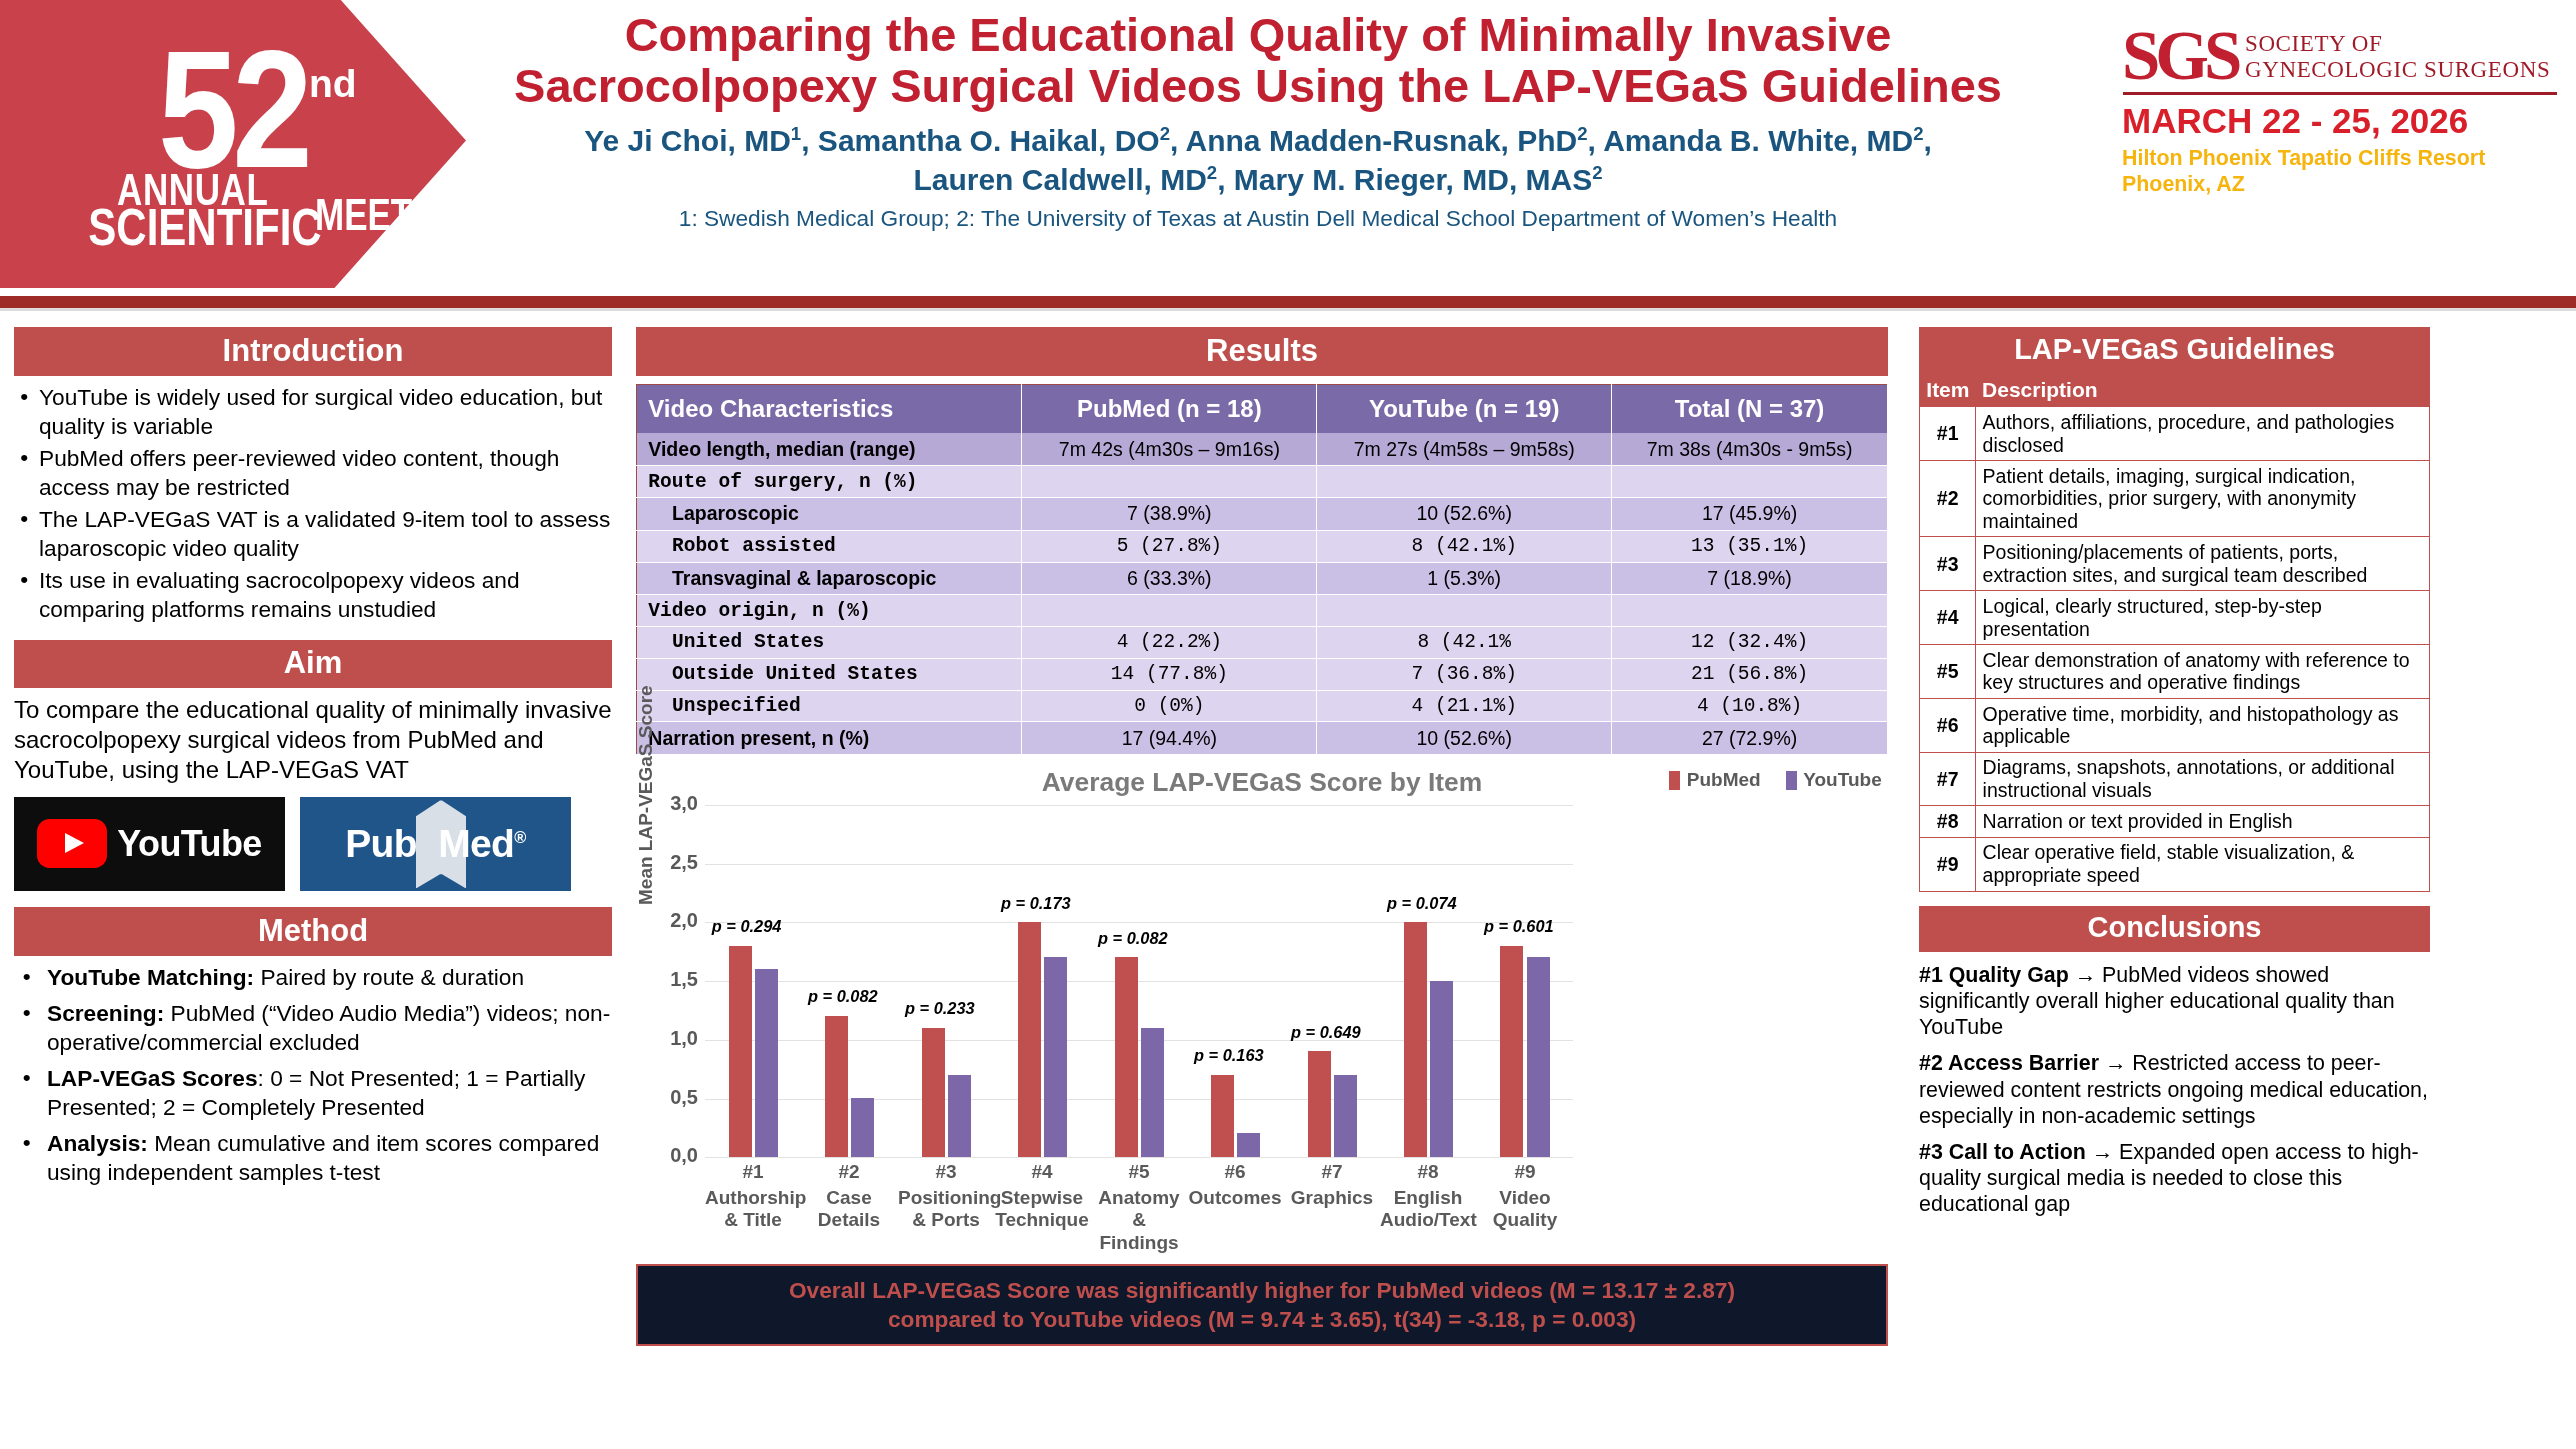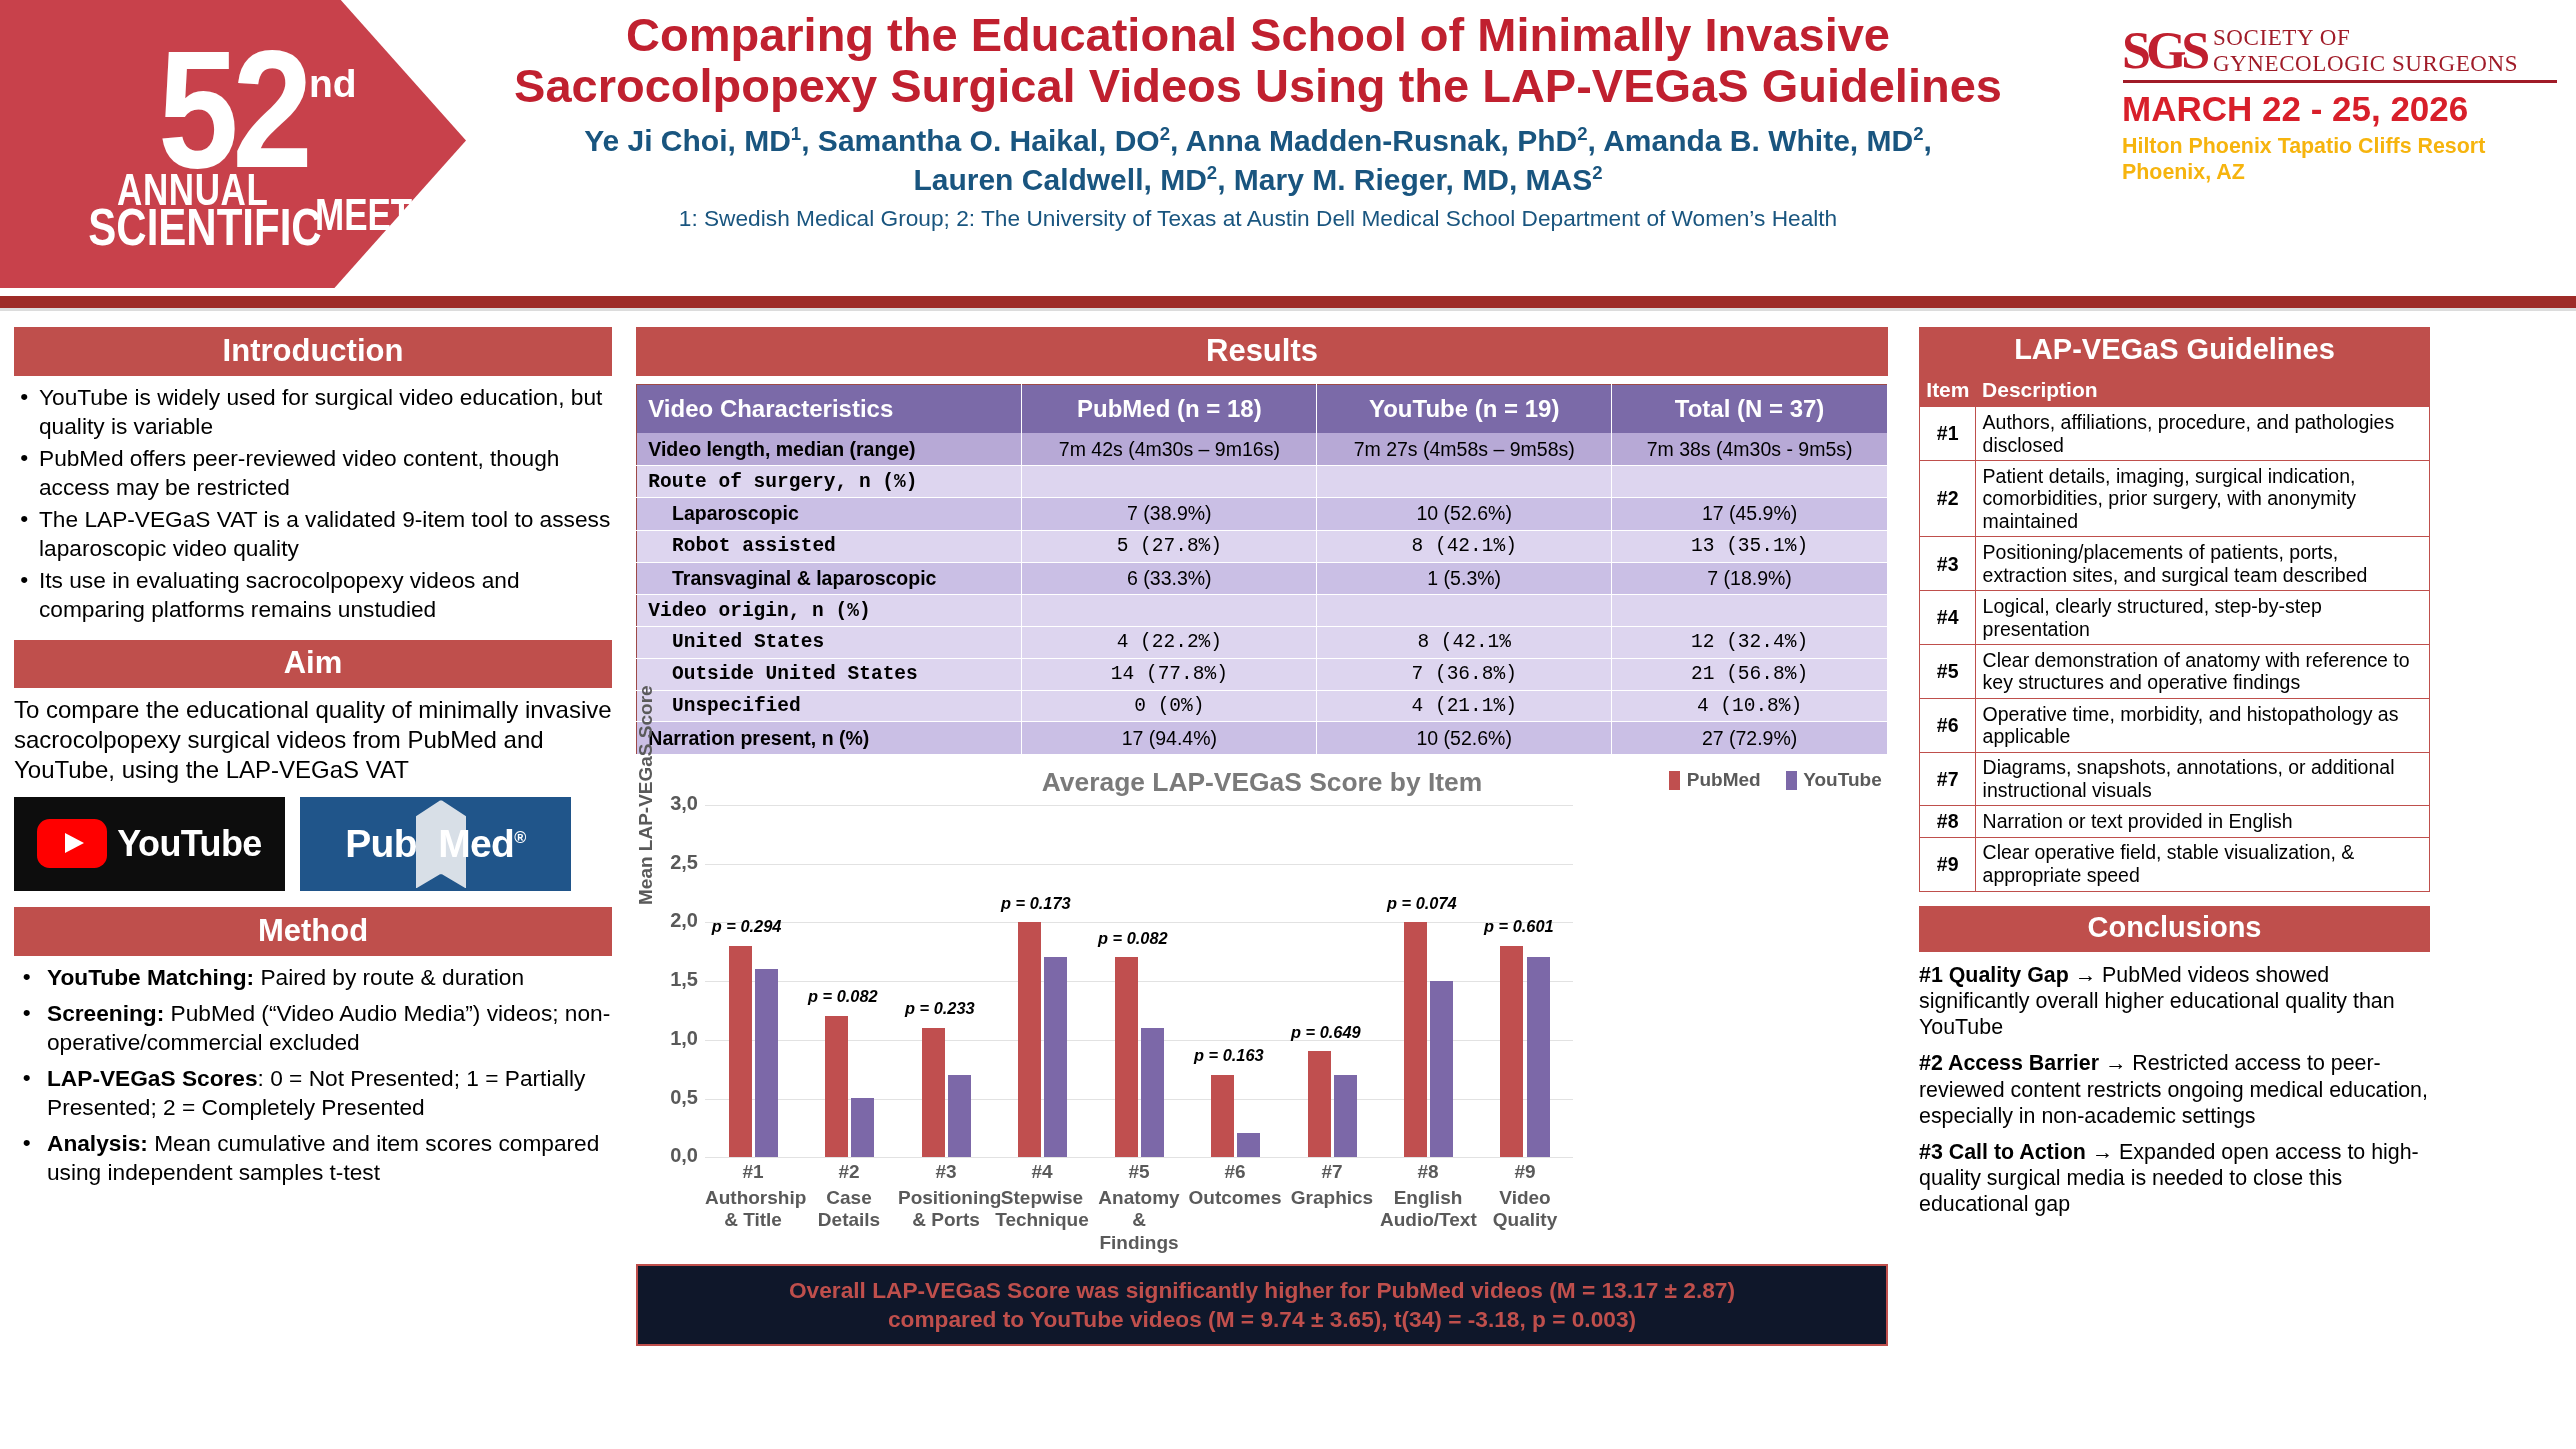--- a/index.html
+++ b/index.html
@@ -34,21 +34,21 @@
     transform: scaleY(1.25); }
 
   .title-block { position:absolute; left:440px; top:8.8px; width:1636px; text-align:center; }
   .poster-title { color:#c0202f; font-size:47px; font-weight:700; line-height:1.10; }
   .authors { color:#19557f; font-size:30px; font-weight:700; line-height:1.30; margin-top:8.8px; }
   .affil { color:#19557f; font-size:22.7px; font-weight:400; margin-top:6.3px; }
   sup { font-size:0.62em; vertical-align:super; }
 
   .sgs-block { position:absolute; right:14px; top:25px; width:440px; text-align:left; }
   .sgs-row { display:flex; align-items:center; gap:7.6px; }
-  .sgs-mark { color:#c0202f; font-family:"Liberation Serif", serif; font-weight:700; font-size:52px; line-height:0.92; letter-spacing:-5px; }
+  .sgs-mark { color:#c0202f; font-family:"Liberation Serif", serif; font-weight:700; font-size:69px; line-height:0.92; letter-spacing:-5px; }
   .sgs-name { color:#a01b28; font-family:"Liberation Serif", serif; font-size:23px; line-height:1.12; letter-spacing:0.6px; }
   .sgs-rule { height:2.5px; background:#a01b28; width:434px; margin:3.8px 0 6.3px 1.3px; }
   .sgs-date { color:#d81f2a; font-size:35px; font-weight:700; letter-spacing:0px; }
   .sgs-venue { color:#f6b40e; font-size:21.4px; font-weight:700; line-height:1.22; margin-top:3.8px; }
 
   .header-rule { position:absolute; left:0; top:296px; width:2576px; height:12.6px; background:#9e2b27; }
   .header-rule2 { position:absolute; left:0; top:308px; width:2576px; height:3.1px; background:#dcdcdc; }
 
   
   .col { position:absolute; top:327px; }
@@ -176,21 +176,21 @@
     <div class="badge-inner">
       <div class="badge-52">52</div>
       <div class="badge-nd">nd</div>
       <div class="badge-annual">ANNUAL</div>
       <div class="badge-sci">SCIENTIFIC</div>
       <div class="badge-meeting">MEETING</div>
     </div>
 
     <div class="title-block">
       <div class="poster-title">
-        <span>Comparing the Educational School of Minimally Invasive</span><br>
+        <span>Comparing the Educational Quality of Minimally Invasive</span><br>
         <span>Sacrocolpopexy Surgical Videos Using the LAP-VEGaS Guidelines</span>
       </div>
       <div class="authors">
         <span>Ye Ji Choi, MD</span><sup>1</sup><span>, Samantha O. Haikal, DO</span><sup>2</sup><span>, Anna Madden-Rusnak, PhD</span><sup>2</sup><span>, Amanda B. White, MD</span><sup>2</sup><span>,</span><br>
         <span>Lauren Caldwell, MD</span><sup>2</sup><span>, Mary M. Rieger, MD, MAS</span><sup>2</sup>
       </div>
       <div class="affil">1: Swedish Medical Group; 2: The University of Texas at Austin Dell Medical School Department of Women’s Health</div>
     </div>
 
     <div class="sgs-block">

